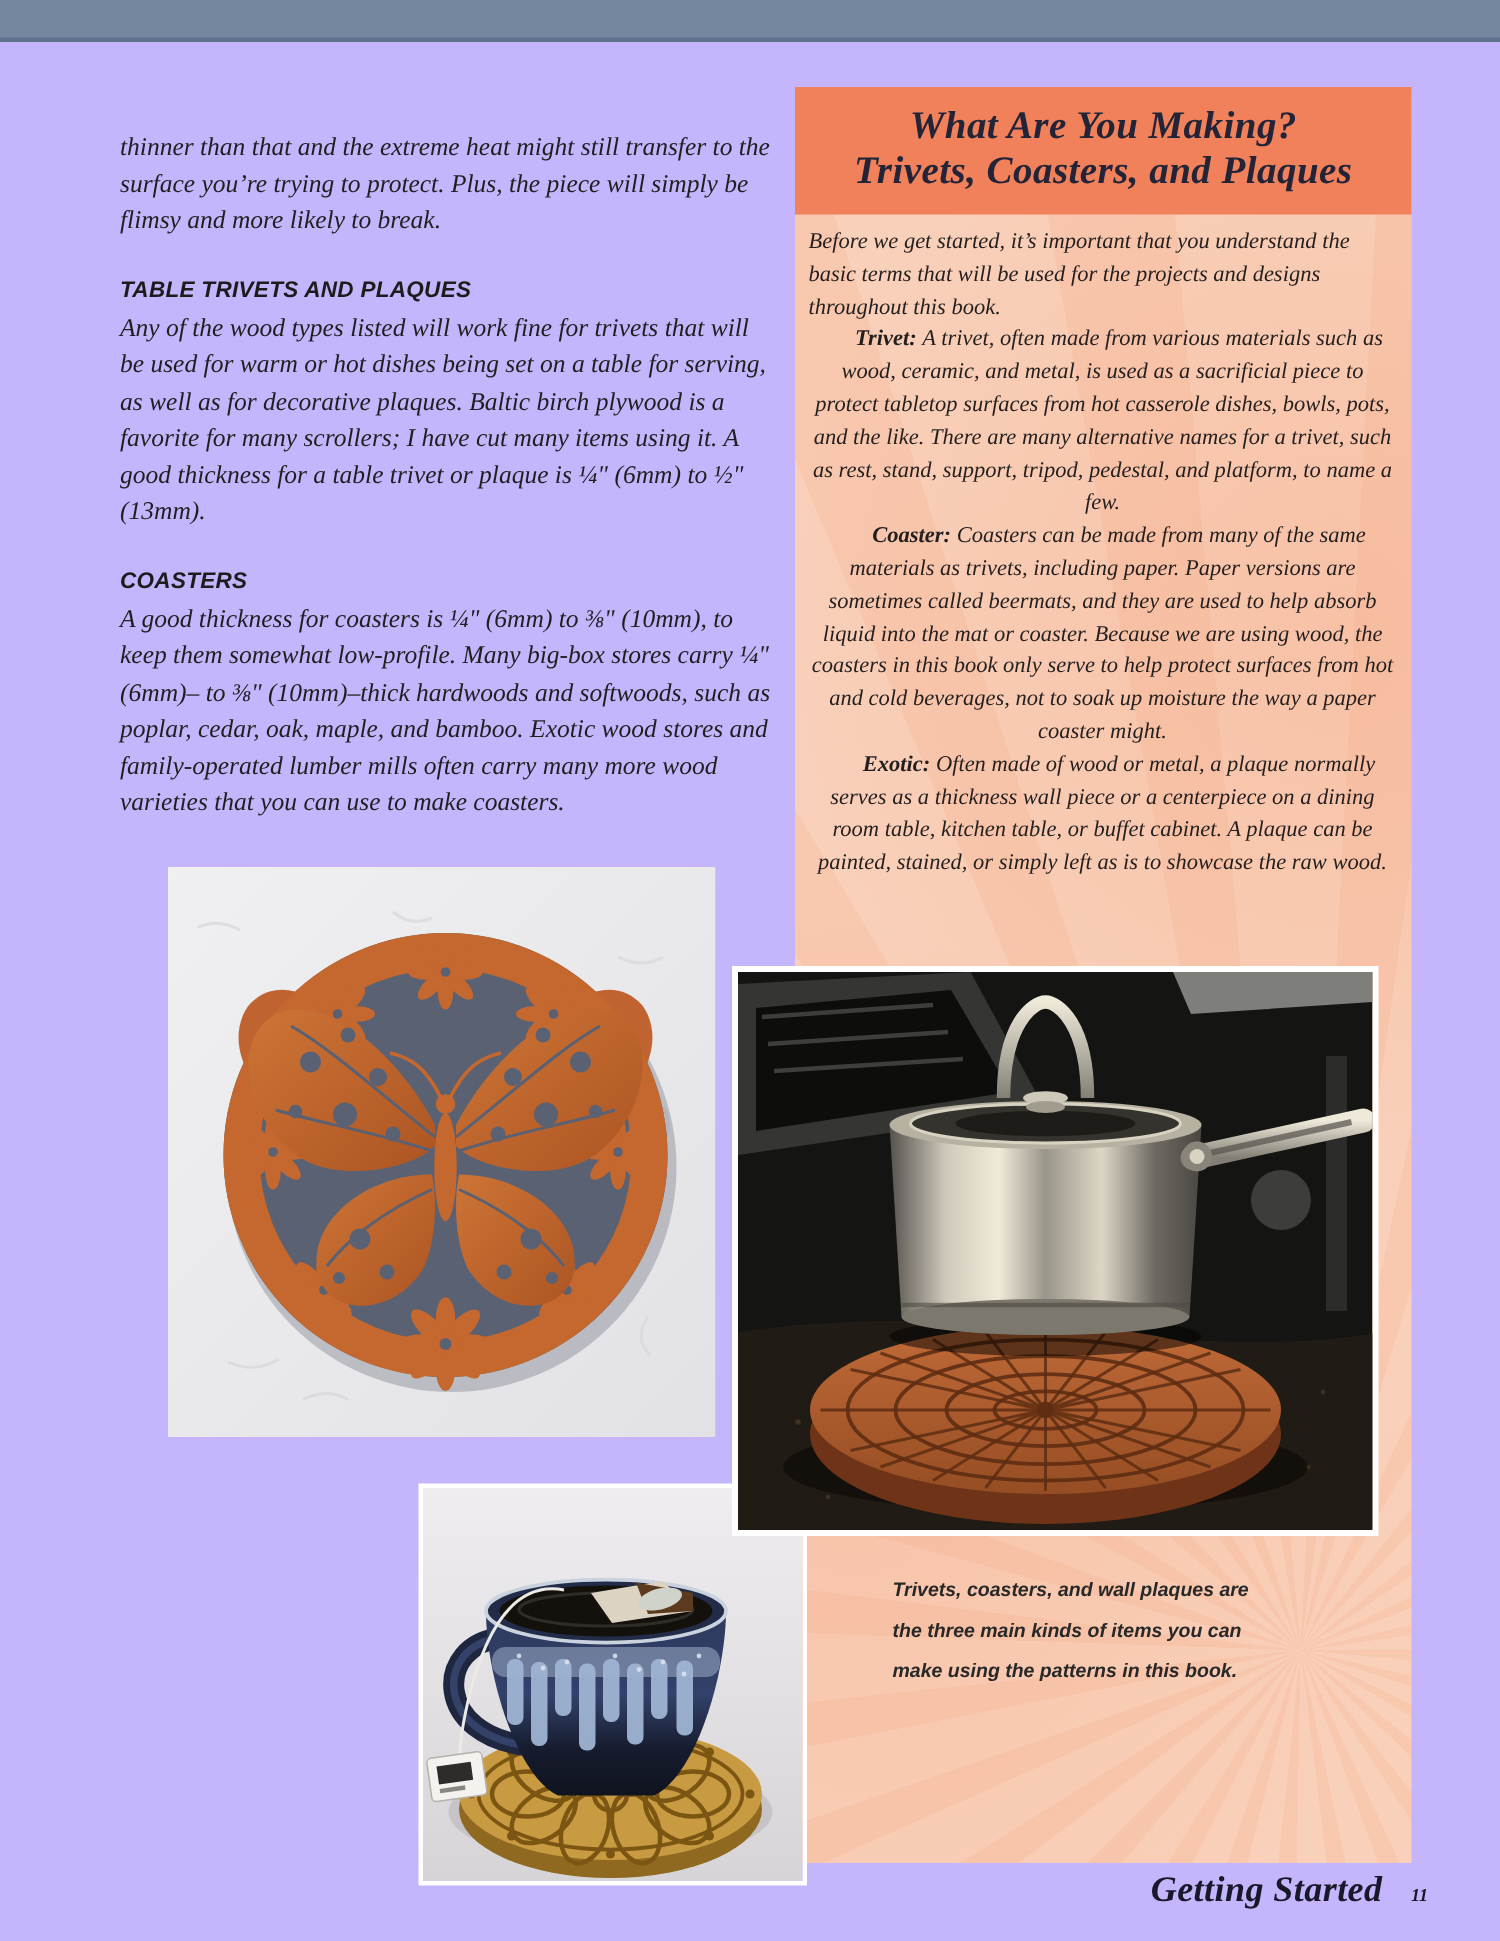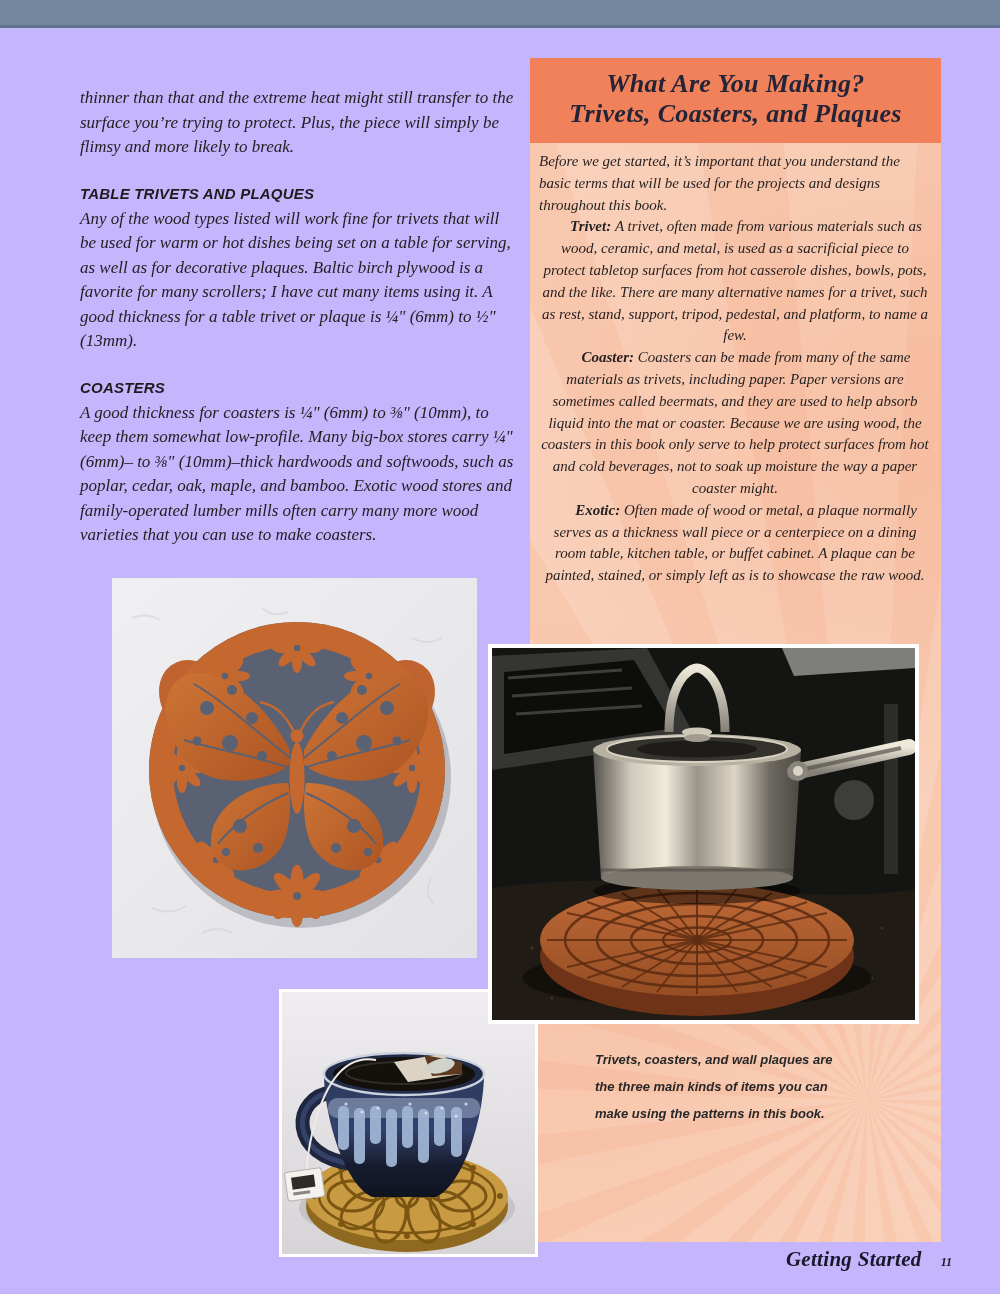--- a/index.html
+++ b/index.html
@@ -56,21 +56,21 @@
   .photo{position:absolute;display:block;}
   .photo-butterfly{left:112px;top:578px;width:365px;height:380px;z-index:2;}
   .photo-teacup{left:279px;top:989px;width:253px;height:262px;border:3px solid #ffffff;z-index:3;}
   .photo-pot{left:488px;top:644px;width:423px;height:372px;border:4px solid #ffffff;z-index:4;}
   .photo svg{display:block;width:100%;height:100%;}
   
   .footer{
     position:absolute;right:48px;top:1247px;z-index:5;display:flex;align-items:baseline;
     font-family:"Liberation Serif", serif;color:#18182a;
   }
-  .footer .section{font-size:21px;font-weight:bold;letter-spacing:.3px;}
+  .footer .section{font-size:24px;font-weight:bold;letter-spacing:.3px;}
   .footer .pagenum{font-size:12px;font-weight:bold;margin-left:19px;}
 </style>
 </head>
 <body>
 
 <div class="page">
 
   <div class="topbar"></div>
 
   <div class="main-col">

